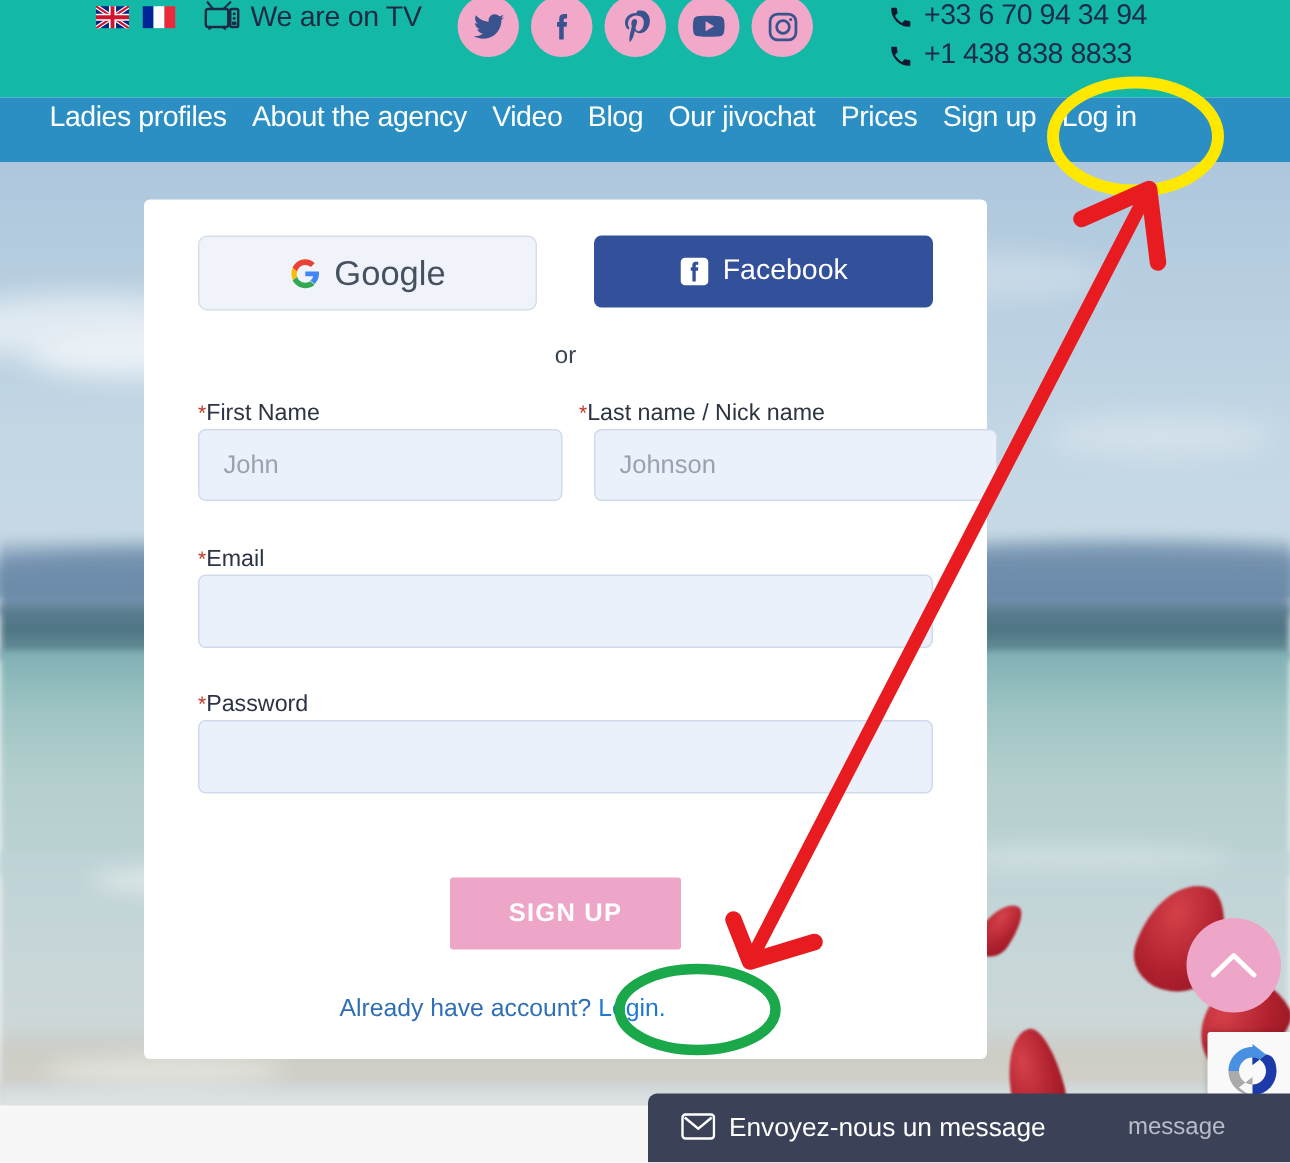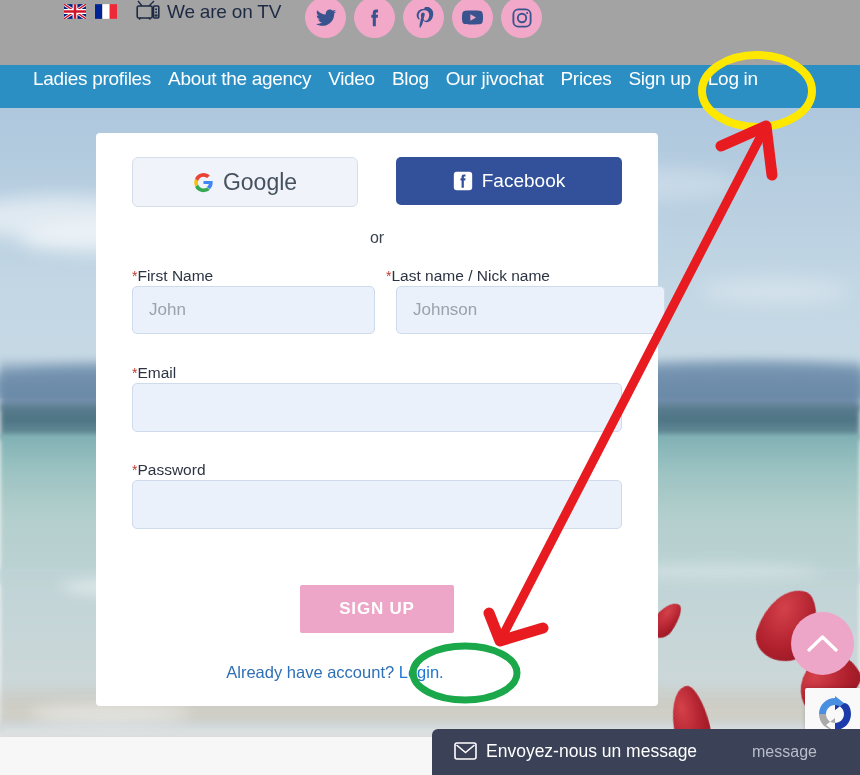--- a/index.html
+++ b/index.html
@@ -18,21 +18,21 @@
     height: 775px;
     overflow: hidden;
     background: #fafafa;
   }
 
   
   .topbar {
     position: absolute;
     left: 0; top: 0;
     width: 860px; height: 65px;
-    background: #a3a3a3;
+    background: #14b8a6;
     z-index: 5;
   }
   .flags {
     position: absolute;
     left: 64px; top: 4px;
     display: flex;
     gap: 9px;
     align-items: center;
   }
   .flag {
@@ -421,20 +421,34 @@
       </div>
       <div class="soc">
         <svg width="22" height="22" viewBox="0 0 24 24" fill="none" stroke="#39538e" stroke-width="2">
           <rect x="2.6" y="2.6" width="18.8" height="18.8" rx="5.4"></rect>
           <circle cx="12" cy="12" r="4.6"></circle>
           <circle cx="17.6" cy="6.5" r="1.1" fill="#39538e" stroke="none"></circle>
         </svg>
       </div>
     </div>
 
+    <div class="phones">
+      <div class="phone-row">
+        <svg class="phone-ico" viewBox="0 0 24 24" fill="#10192e">
+          <path d="M20 15.5c-1.2 0-2.4-.2-3.6-.6-.3-.1-.7 0-1 .2l-2.2 2.2c-2.8-1.5-5.1-3.7-6.6-6.6L8.8 8.5c.3-.3.4-.7.2-1-.3-1.1-.5-2.3-.5-3.5 0-.6-.4-1-1-1H4c-.6 0-1 .4-1 1C3 13.4 10.6 21 20 21c.6 0 1-.4 1-1v-3.5c0-.6-.4-1-1-1z"></path>
+        </svg>
+        <span>+33 6 70 94 34 94</span>
+      </div>
+      <div class="phone-row">
+        <svg class="phone-ico" viewBox="0 0 24 24" fill="#10192e">
+          <path d="M20 15.5c-1.2 0-2.4-.2-3.6-.6-.3-.1-.7 0-1 .2l-2.2 2.2c-2.8-1.5-5.1-3.7-6.6-6.6L8.8 8.5c.3-.3.4-.7.2-1-.3-1.1-.5-2.3-.5-3.5 0-.6-.4-1-1-1H4c-.6 0-1 .4-1 1C3 13.4 10.6 21 20 21c.6 0 1-.4 1-1v-3.5c0-.6-.4-1-1-1z"></path>
+        </svg>
+        <span>+1 438 838 8833</span>
+      </div>
+    </div>
   </div>
 
   <div class="navbar">
     <div class="navinner">
       <span class="navitem">Ladies profiles</span>
       <span class="navitem">About the agency</span>
       <span class="navitem">Video</span>
       <span class="navitem">Blog</span>
       <span class="navitem">Our jivochat</span>
       <span class="navitem">Prices</span>

